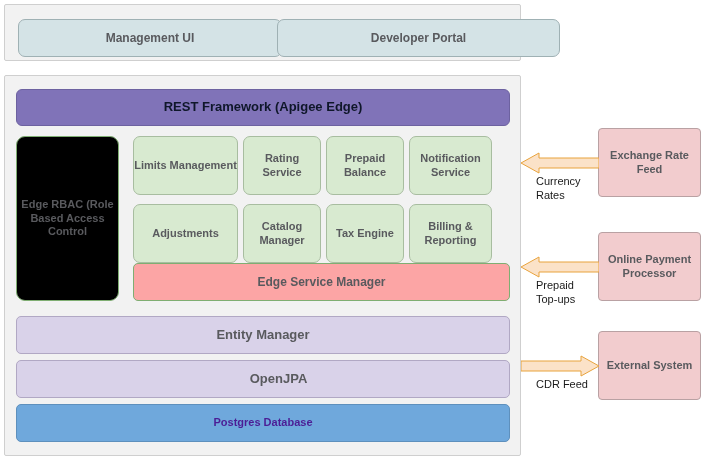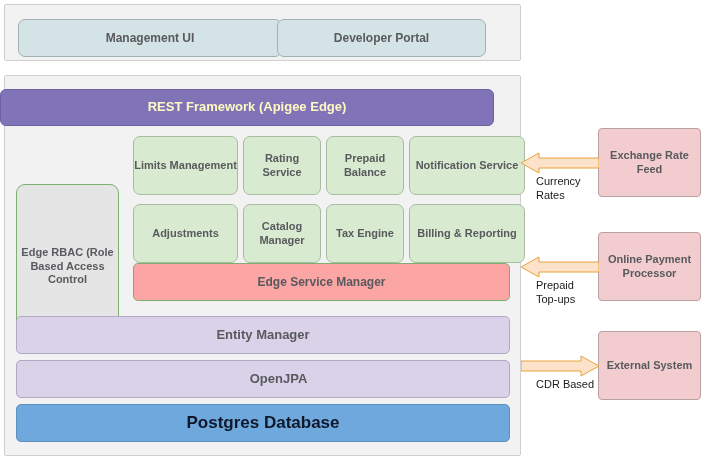--- a/index.html
+++ b/index.html
@@ -48,56 +48,55 @@
 
   
   .client-box {
     background: #d4e3e6;
     border-color: #9fb1b4;
     font-size: 12px;
     top: 14px;
     height: 38px;
   }
   #client-management-ui { left: 13px; width: 264px; }
-  #client-developer-portal { left: 272px; width: 209px; }
+  #client-developer-portal { left: 272px; width: 283px; }
 
   
   #rest-framework {
-    left: 0; top: 89px;
+    left: 16px; top: 89px;
     width: 494px; height: 37px;
     background: #8073b8;
     border-color: #6d62a0;
-    color: #fef9c3;
+    color: #0f172a;
     font-size: 13px;
     border-radius: 6px;
   }
 
   #edge-rbac {
     left: 16px; top: 136px;
     width: 103px; height: 165px;
-    background: #e5e5e5;
+    background: #000000;
     border-color: #7fae72;
     font-size: 11px;
     border-radius: 9px;
-    margin-top: 48px;
   }
 
   .service-box {
     background: #d8ead0;
     border-color: #a8bda0;
     font-size: 11px;
     height: 59px;
     border-radius: 7px;
   }
   .row-1 { top: 136px; }
   .row-2 { top: 204px; }
   .col-1 { left: 133px; width: 105px; }
   .col-2 { left: 243px; width: 78px; }
   .col-3 { left: 326px; width: 78px; }
-  .col-4 { left: 409px; width: 116px; }
+  .col-4 { left: 409px; width: 83px; }
 
   #edge-service-manager {
     left: 133px; top: 263px;
     width: 377px; height: 38px;
     background: #fca5a5;
     border-color: #7fae72;
     font-size: 12px;
     border-radius: 5px;
   }
 
@@ -111,22 +110,22 @@
     border-radius: 5px;
   }
   #entity-manager { top: 316px; }
   #openjpa { top: 360px; padding-left: 31px; }
 
   #postgres-database {
     left: 16px; top: 404px;
     width: 494px; height: 38px;
     background: #6fa8dc;
     border-color: #5e90bd;
-    color: #0f172a;
-    font-size: 17px;
+    color: #4c1d95;
+    font-size: 11px;
     border-radius: 5px;
   }
 
   
   .external-box {
     background: #f2ccce;
     border-color: #b9a1a3;
     font-size: 11px;
     left: 598px;
     width: 103px;
@@ -199,13 +198,13 @@
 <div class="arrow-label" id="label-currency-rates">Currency Rates</div>
 
 <svg class="arrow-svg" id="arrow-prepaid-topups" viewBox="0 0 78 26">
   <polygon points="0,13 18,3 18,8 78,8 78,18 18,18 18,23" fill="#fbe2c8" stroke="#e8a33d" stroke-width="1"></polygon>
 </svg>
 <div class="arrow-label" id="label-prepaid-topups">Prepaid Top-ups</div>
 
 <svg class="arrow-svg" id="arrow-cdr-feed" viewBox="0 0 78 26">
   <polygon points="78,13 60,3 60,8 0,8 0,18 60,18 60,23" fill="#fbe2c8" stroke="#e8a33d" stroke-width="1"></polygon>
 </svg>
-<div class="arrow-label" id="label-cdr-feed">CDR Based</div>
+<div class="arrow-label" id="label-cdr-feed">CDR Feed</div>
 
 </body></html>

